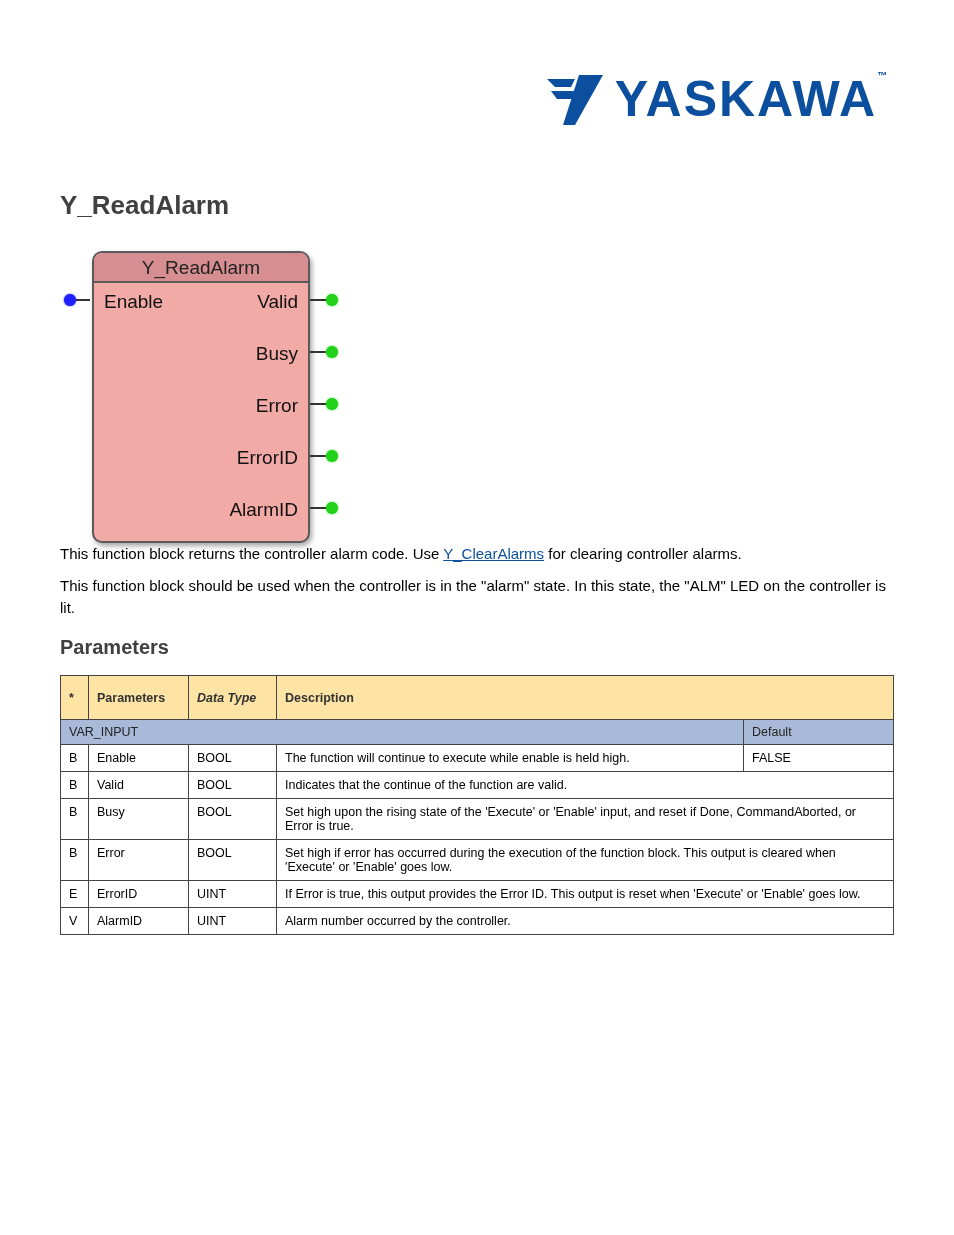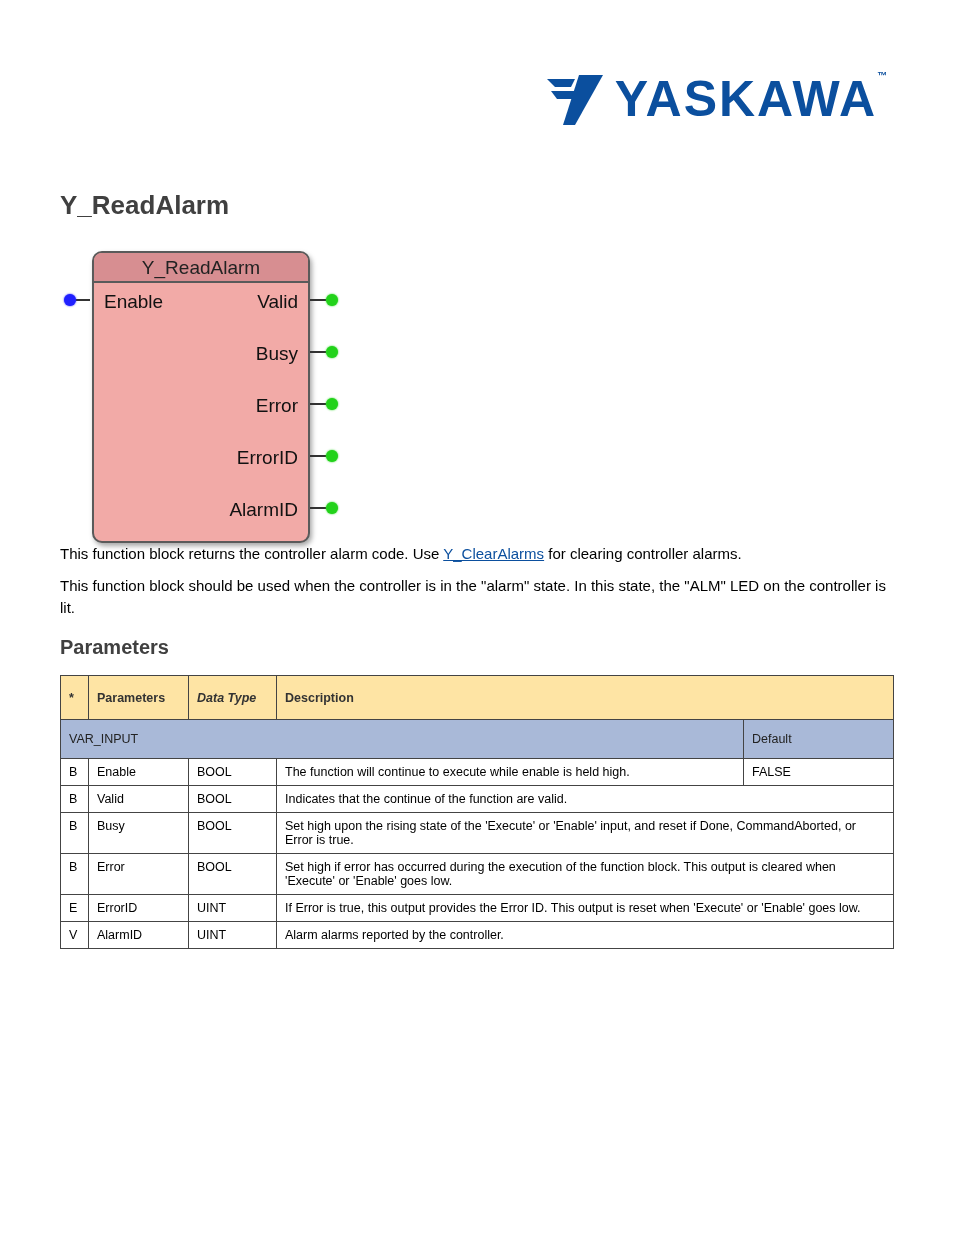--- a/index.html
+++ b/index.html
@@ -104,21 +104,21 @@
     background: #fee4a4;
     font-weight: 700;
     color: #333;
     height: 44px;
     vertical-align: middle;
   }
   tr.sect td {
     background: #a9b9d8;
     font-weight: 400;
     color: #222;
-    padding: 12px 8px;
+    padding: 5px 8px;
     margin-left: 8px;
   }
   .col-flag { width: 28px; text-align: center; }
   .col-name { width: 100px; }
   .col-type { width: 88px; font-style: italic; }
   .col-default { width: 150px; }
   td.center { text-align: center; }
 </style>
 </head>
 <body>
@@ -221,16 +221,16 @@
   <tr>
     <td class="col-flag center">E</td>
     <td>ErrorID</td>
     <td>UINT</td>
     <td colspan="2">If Error is true, this output provides the Error ID.  This output is reset when 'Execute' or 'Enable' goes low.</td>
   </tr>
   <tr>
     <td class="col-flag center">V</td>
     <td>AlarmID</td>
     <td>UINT</td>
-    <td colspan="2">Alarm alarms reported by the controller.</td>
+    <td colspan="2">Alarm number occurred by the controller.</td>
   </tr>
 </tbody>
   </table>
 
 </body></html>

